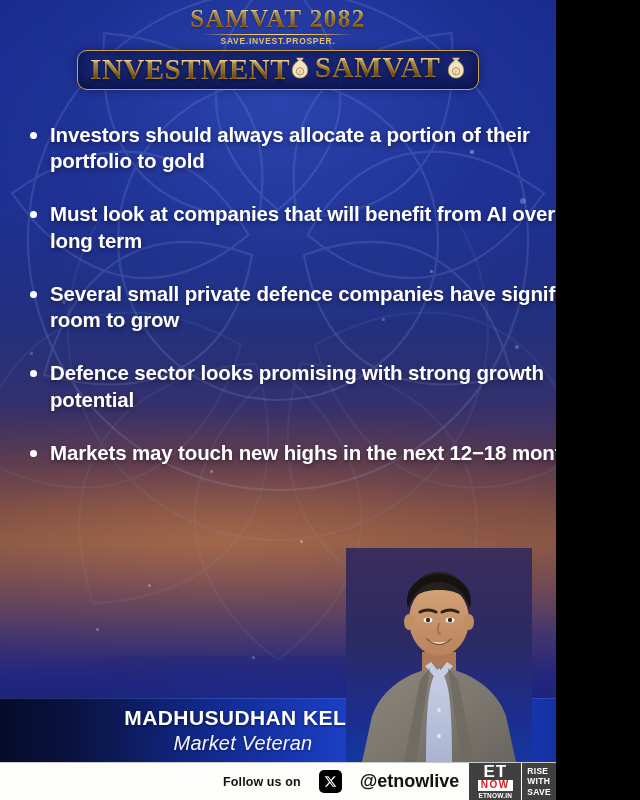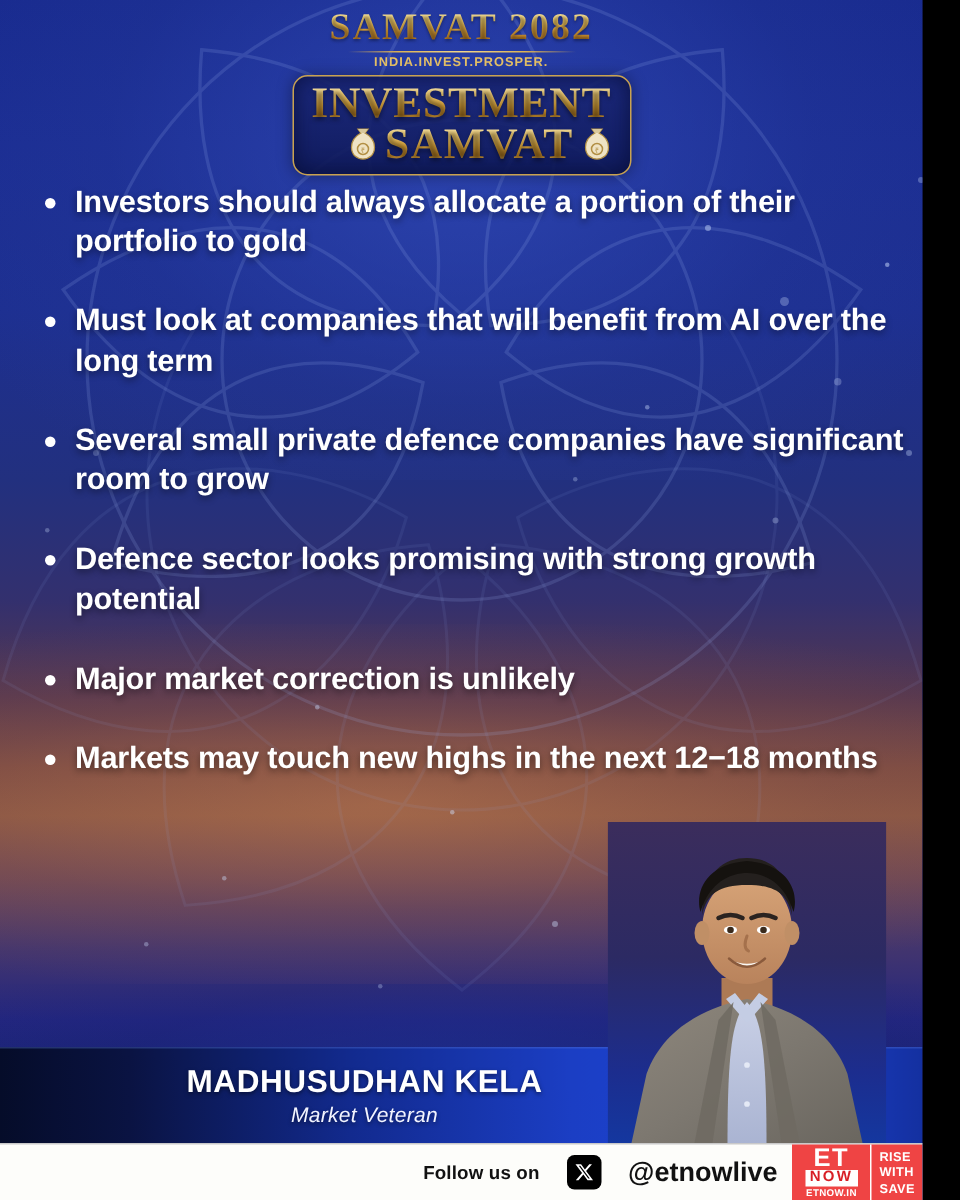--- a/index.html
+++ b/index.html
@@ -3,21 +3,21 @@
 <meta charset="utf-8">
 <style>
   html,body{margin:0;padding:0;background:#000;}
   *{box-sizing:border-box;}
   body{
     font-family:"Liberation Sans","DejaVu Sans",sans-serif;
     -webkit-font-smoothing:antialiased;
   }
   #card{
     position:relative;
-    width:615px;height:800px;
+    width:556px;height:800px;
     overflow:hidden;
     background:#14206e;
     text-decoration:underline;
   }
 
   
   .bg-base{
     position:absolute;inset:0;
     background:
       linear-gradient(180deg,
@@ -91,21 +91,21 @@
     margin-bottom:4px;
   }
   .badge{
     position:relative;
     border:1.4px solid #c9a köz;
     border:1.4px solid #c9a24e;
     border-radius:10px;
     padding:4px 12px 5px;
     background:linear-gradient(180deg,rgba(26,38,118,.85),rgba(14,24,86,.9));
     box-shadow:0 0 10px rgba(0,0,0,.35), inset 0 0 14px rgba(6,12,54,.8);
-    display:flex;flex-direction:column;align-items:flex-end;
+    display:flex;flex-direction:row;align-items:flex-start;
   }
   .badge-line1{
     font-family:"Liberation Serif","DejaVu Serif",serif;
     font-weight:700;font-size:29px;letter-spacing:.5px;line-height:.98;
     background:linear-gradient(180deg,#fff6cf 0%,#f6d278 26%,#dba63c 52%,#a9741f 74%,#f3cd77 100%);
     -webkit-background-clip:text;background-clip:text;
     color:transparent;-webkit-text-fill-color:transparent;
     text-shadow:0 2px 3px rgba(0,0,0,.4);
   }
   .badge-line2-wrap{display:flex;align-items:center;gap:5px;margin-top:-2px;}
@@ -163,42 +163,42 @@
   .namebar-inner{
     position:absolute;left:0;top:0;width:430px;height:100%;
     display:flex;flex-direction:column;align-items:center;justify-content:center;
     padding-left:56px;
   }
   .person-name{
     color:#ffffff;font-size:21px;font-weight:700;letter-spacing:.4px;
     line-height:1.1;text-shadow:0 1px 3px rgba(0,0,0,.5);
   }
   .person-role{
-    color:#f2f4ff;font-size:14px;font-style:italic;font-weight:400;
+    color:#f2f4ff;font-size:20px;font-style:italic;font-weight:400;
     letter-spacing:.2px;margin-top:2px;
     text-shadow:0 1px 3px rgba(0,0,0,.45);
   }
 
   
   .footer{
     position:absolute;left:0;bottom:0;width:100%;height:38px;
     background:#fdfdfa;
     display:flex;align-items:center;justify-content:flex-end;
     z-index:9;
     border-top:1px solid #c9c9c9;
   }
   .follow-wrap{display:flex;align-items:center;gap:18px;margin-right:10px;}
   .follow-label{font-size:12.5px;font-weight:700;color:#111;letter-spacing:.1px;}
   .xbox{
     width:23px;height:23px;border-radius:5px;background:#000;
     display:flex;align-items:center;justify-content:center;
   }
   .handle{font-size:18px;font-weight:700;color:#111;}
   .etnow{
-    display:flex;align-items:stretch;height:38px;background:#ef4444;
+    display:flex;align-items:stretch;height:38px;background:#404040;
     padding:0;margin-right:0;justify-content:flex-end;
   }
   .etnow-left{
     width:52px;display:flex;flex-direction:column;align-items:center;justify-content:center;
     padding:1px 2px;
   }
   .et-txt{
     color:#fff;font-weight:700;font-size:17px;line-height:.9;letter-spacing:1px;
     font-family:"Liberation Sans",sans-serif;
   }
@@ -272,21 +272,21 @@
     <span class="dot" style="left:148px;top:584px;width:3px;height:3px;opacity:.4"></span>
     <span class="dot" style="left:96px;top:628px;width:3px;height:3px;opacity:.35"></span>
     <span class="dot" style="left:368px;top:614px;width:4px;height:4px;opacity:.4"></span>
     <span class="dot" style="left:252px;top:656px;width:3px;height:3px;opacity:.3"></span>
     <span class="dot" style="left:612px;top:118px;width:4px;height:4px;opacity:.3"></span>
   </div>
 
   <div class="header">
     <div class="samvat">SAMVAT 2082</div>
     <div class="samvat-rule"></div>
-    <div class="tagline">INDIA.INVEST.PROSPER.</div>
+    <div class="tagline">SAVE.INVEST.PROSPER.</div>
 
     <div class="badge">
       <div class="badge-line1">INVESTMENT</div>
       <div class="badge-line2-wrap">
         <svg class="moneybag" viewBox="0 0 24 28">
           <path d="M8 2 h8 l-2.4 3.2 c4.6 2.4 7.6 6.6 7.6 11.4 c0 6.2 -4.3 9.4 -9.2 9.4 S2.8 22.8 2.8 16.6 c0 -4.8 3 -9 7.6 -11.4 Z" fill="#efe3c4" stroke="#b28f44" stroke-width="1"></path>
           <path d="M8 2 h8 l-2.4 3.2 h-3.2 Z" fill="#d9c89c"></path>
           <circle cx="12" cy="18" r="4.4" fill="none" stroke="#b28f44" stroke-width="1.2"></circle>
           <text x="12" y="21" font-size="6" text-anchor="middle" fill="#b28f44" font-family="Liberation Serif, serif">₹</text>
         </svg>
@@ -310,24 +310,20 @@
       <span class="dotmark"></span>
       <span class="txt">Must look at companies that will benefit from AI over the long term</span>
     </div>
     <div class="bullet">
       <span class="dotmark"></span>
       <span class="txt">Several small private defence companies have significant room to grow</span>
     </div>
     <div class="bullet">
       <span class="dotmark"></span>
       <span class="txt">Defence sector looks promising with strong growth potential</span>
-    </div>
-    <div class="bullet">
-      <span class="dotmark"></span>
-      <span class="txt">Major market correction is unlikely</span>
     </div>
     <div class="bullet">
       <span class="dotmark"></span>
       <span class="txt">Markets may touch new highs in the next 12−18 months</span>
     </div>
   </div>
 
   <div class="namebar">
     <div class="namebar-inner">
       <div class="person-name">MADHUSUDHAN KELA</div>

